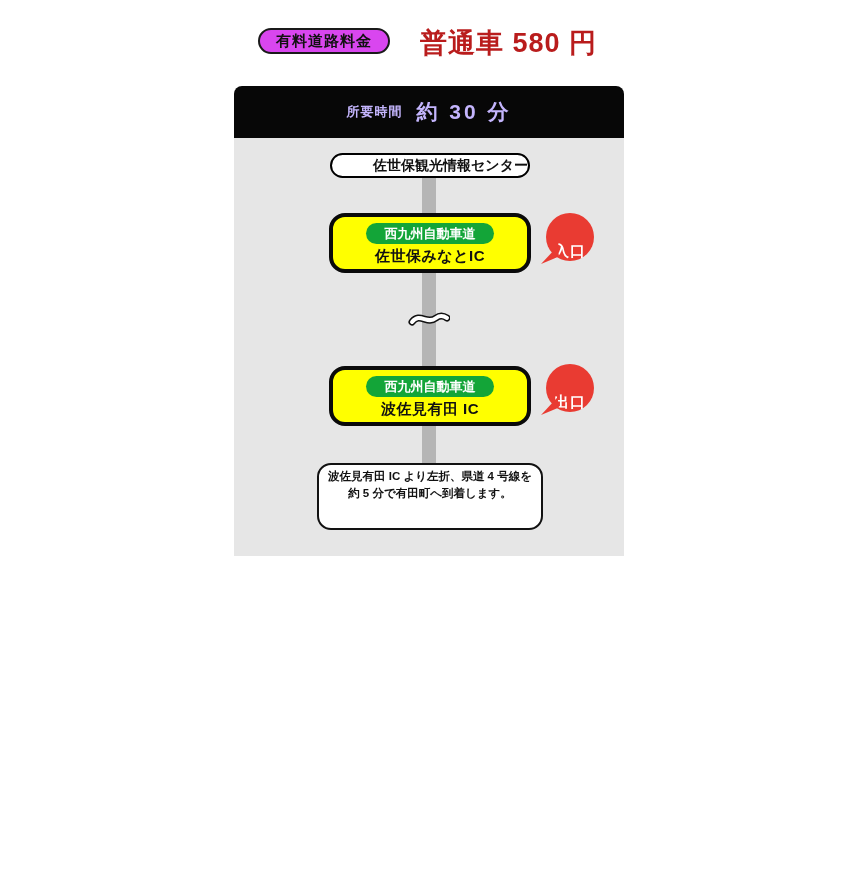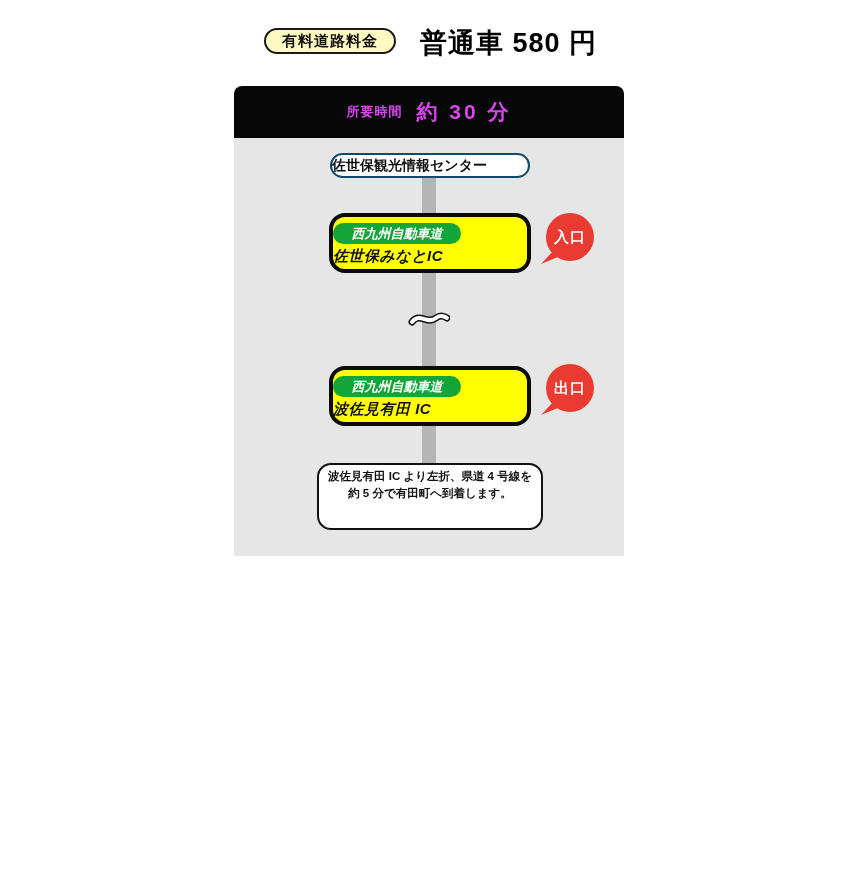--- a/index.html
+++ b/index.html
@@ -7,99 +7,98 @@
     width: 860px; height: 890px;
     background: #ffffff;
     font-family: "Liberation Sans", "DejaVu Sans", sans-serif;
     position: relative;
     overflow: hidden;
     color: #111;
   }
 
   
   .fee-badge {
-    position: absolute; left: 264px; top: 28px;
+    position: absolute; left: 258px; top: 28px;
     width: 128px; height: 22px;
     border: 2px solid #1a1a1a; border-radius: 14px;
-    background: #fef9c3;
+    background: #d946ef;
     display: flex; align-items: center; justify-content: center;
     font-size: 15px; font-weight: bold; letter-spacing: 1px;
   }
   .fee-text {
     position: absolute; left: 420px; top: 25px;
     font-size: 27px; font-weight: bold; letter-spacing: 1px;
-    color: #000000; white-space: nowrap; text-align: center;
+    color: #b91c1c; white-space: nowrap; text-align: center;
   }
 
   
   .route-panel {
     position: absolute; left: 234px; top: 86px;
     width: 390px; height: 470px;
   }
   .panel-header {
     height: 52px;
     background: #070707;
     border-radius: 8px 8px 0 0;
     display: flex; align-items: center; justify-content: center;
-    gap: 14px; color: #d946ef;
+    gap: 14px; color: #c4b5fd;
   }
   .duration-label { font-size: 13px; font-weight: bold; letter-spacing: 1px; }
   .duration-value { font-size: 21px; font-weight: bold; letter-spacing: 3px; }
 
   .panel-body {
     position: relative;
     height: 418px;
     background: #e6e6e6;
   }
 
   .route-line {
     position: absolute; left: 188px; top: 28px;
     width: 14px; height: 302px;
     background: #b5b5b5;
     z-index: 0;
   }
 
   .origin-pill {
     position: absolute; left: 96px; top: 15px;
     width: 196px; height: 21px;
-    background: #fff; border: 2px solid #0c4a6e; border-radius: 14px;
-    display: flex; align-items: center; justify-content: flex-start;
+    background: #fff; border: 2px solid #000000; border-radius: 14px;
+    display: flex; align-items: center; justify-content: flex-end;
     font-size: 14px; font-weight: bold;
     z-index: 1;
   }
 
   .ic-box {
     position: absolute; left: 95px;
     width: 194px; height: 52px;
     background: #ffff00;
     border: 4px solid #0a0a0a; border-radius: 16px;
-    display: flex; flex-direction: column; align-items: flex-start;
+    display: flex; flex-direction: column; align-items: center;
     z-index: 1;
-    font-style: italic;
   }
   .ic-box.entry { top: 75px; }
   .ic-box.exit  { top: 228px; }
   .road-pill {
     margin-top: 6px;
     width: 128px; height: 21px;
     background: #13a538; border-radius: 12px;
     display: flex; align-items: center; justify-content: center;
     color: #fff; font-size: 13px; font-weight: bold;
   }
   .ic-name {
     margin-top: 3px;
     font-size: 15px; font-weight: bold; color: #111;
     letter-spacing: 0.5px;
   }
 
   .bubble {
     position: absolute; left: 312px;
     width: 48px; height: 48px;
     background: #e93b32; border-radius: 50%;
-    display: flex; align-items: center; justify-content: center;
+    display: flex; align-items: flex-end; justify-content: center;
     color: #fff; font-size: 15px; font-weight: bold; letter-spacing: 1px;
     z-index: 2;
   }
   .bubble.entry { top: 75px; }
   .bubble.exit  { top: 226px; }
   .bubble::after {
     content: "";
     position: absolute; left: -5px; bottom: -3px;
     width: 18px; height: 18px;
     background: #e93b32;

